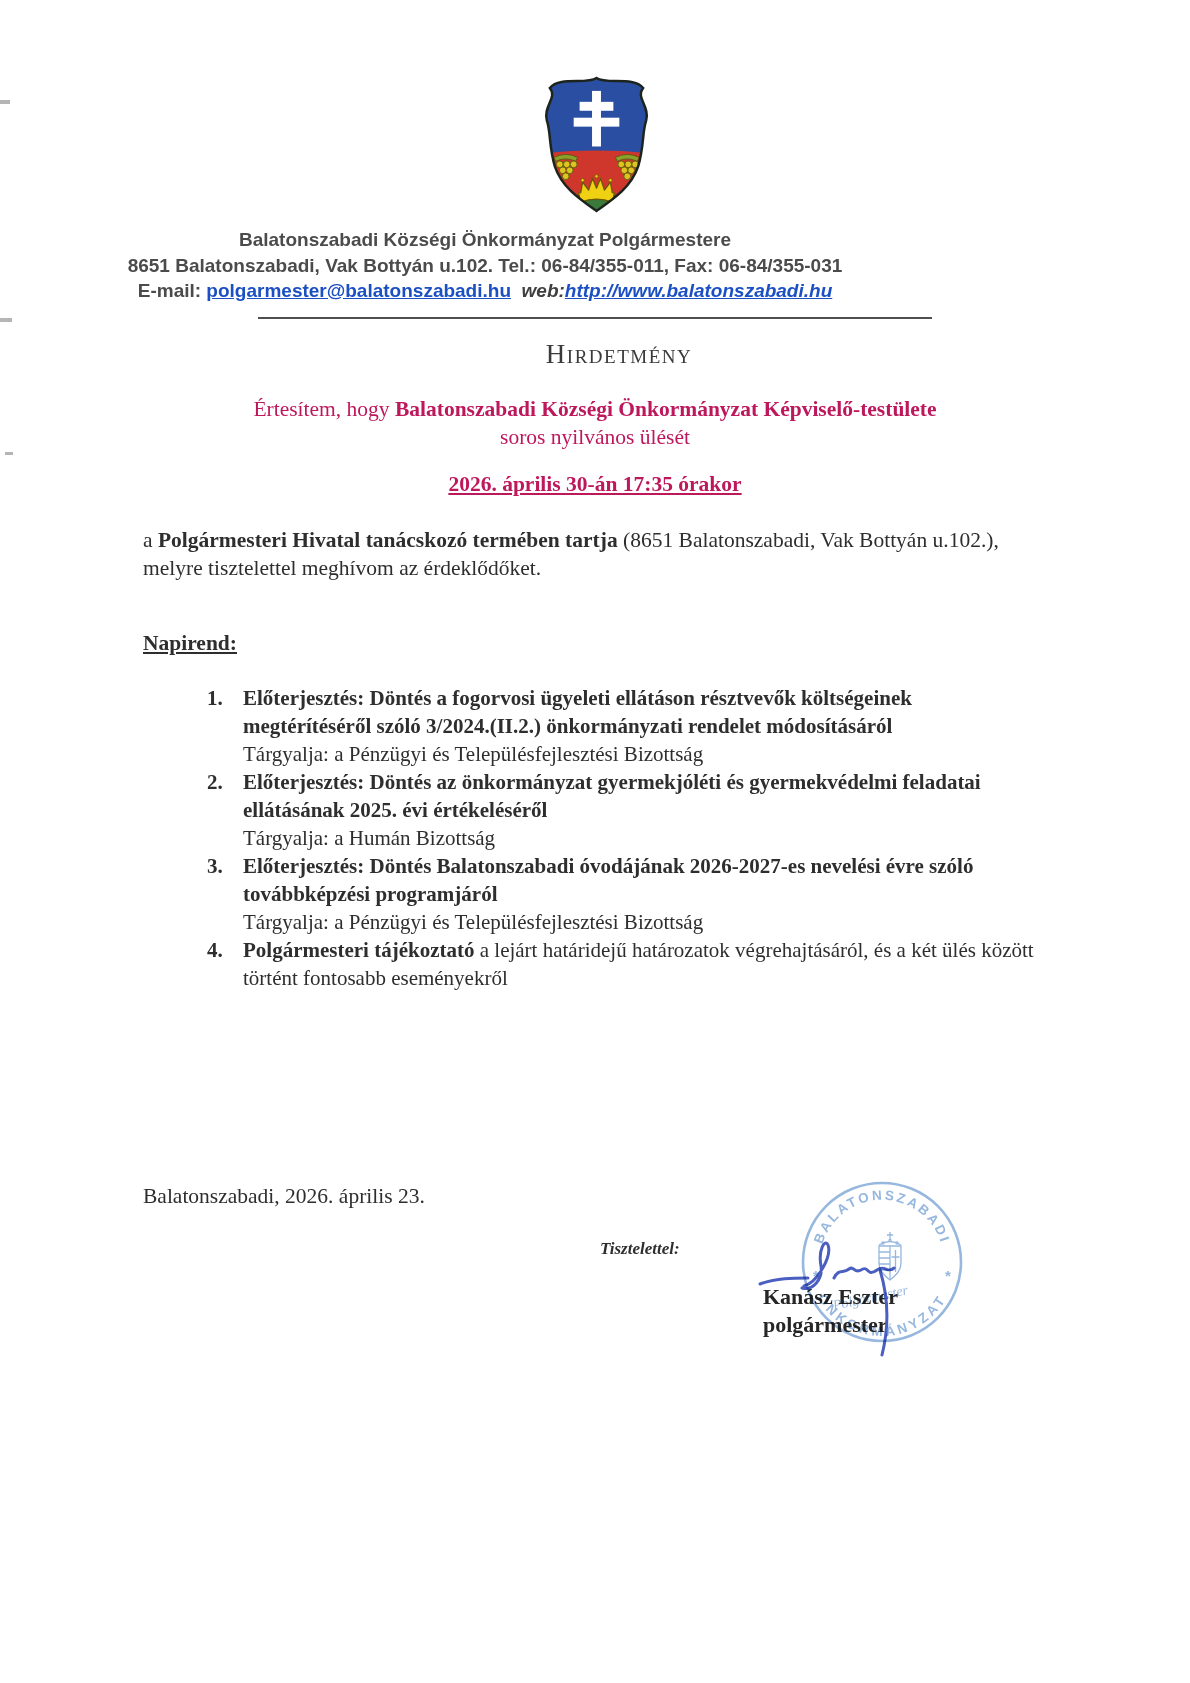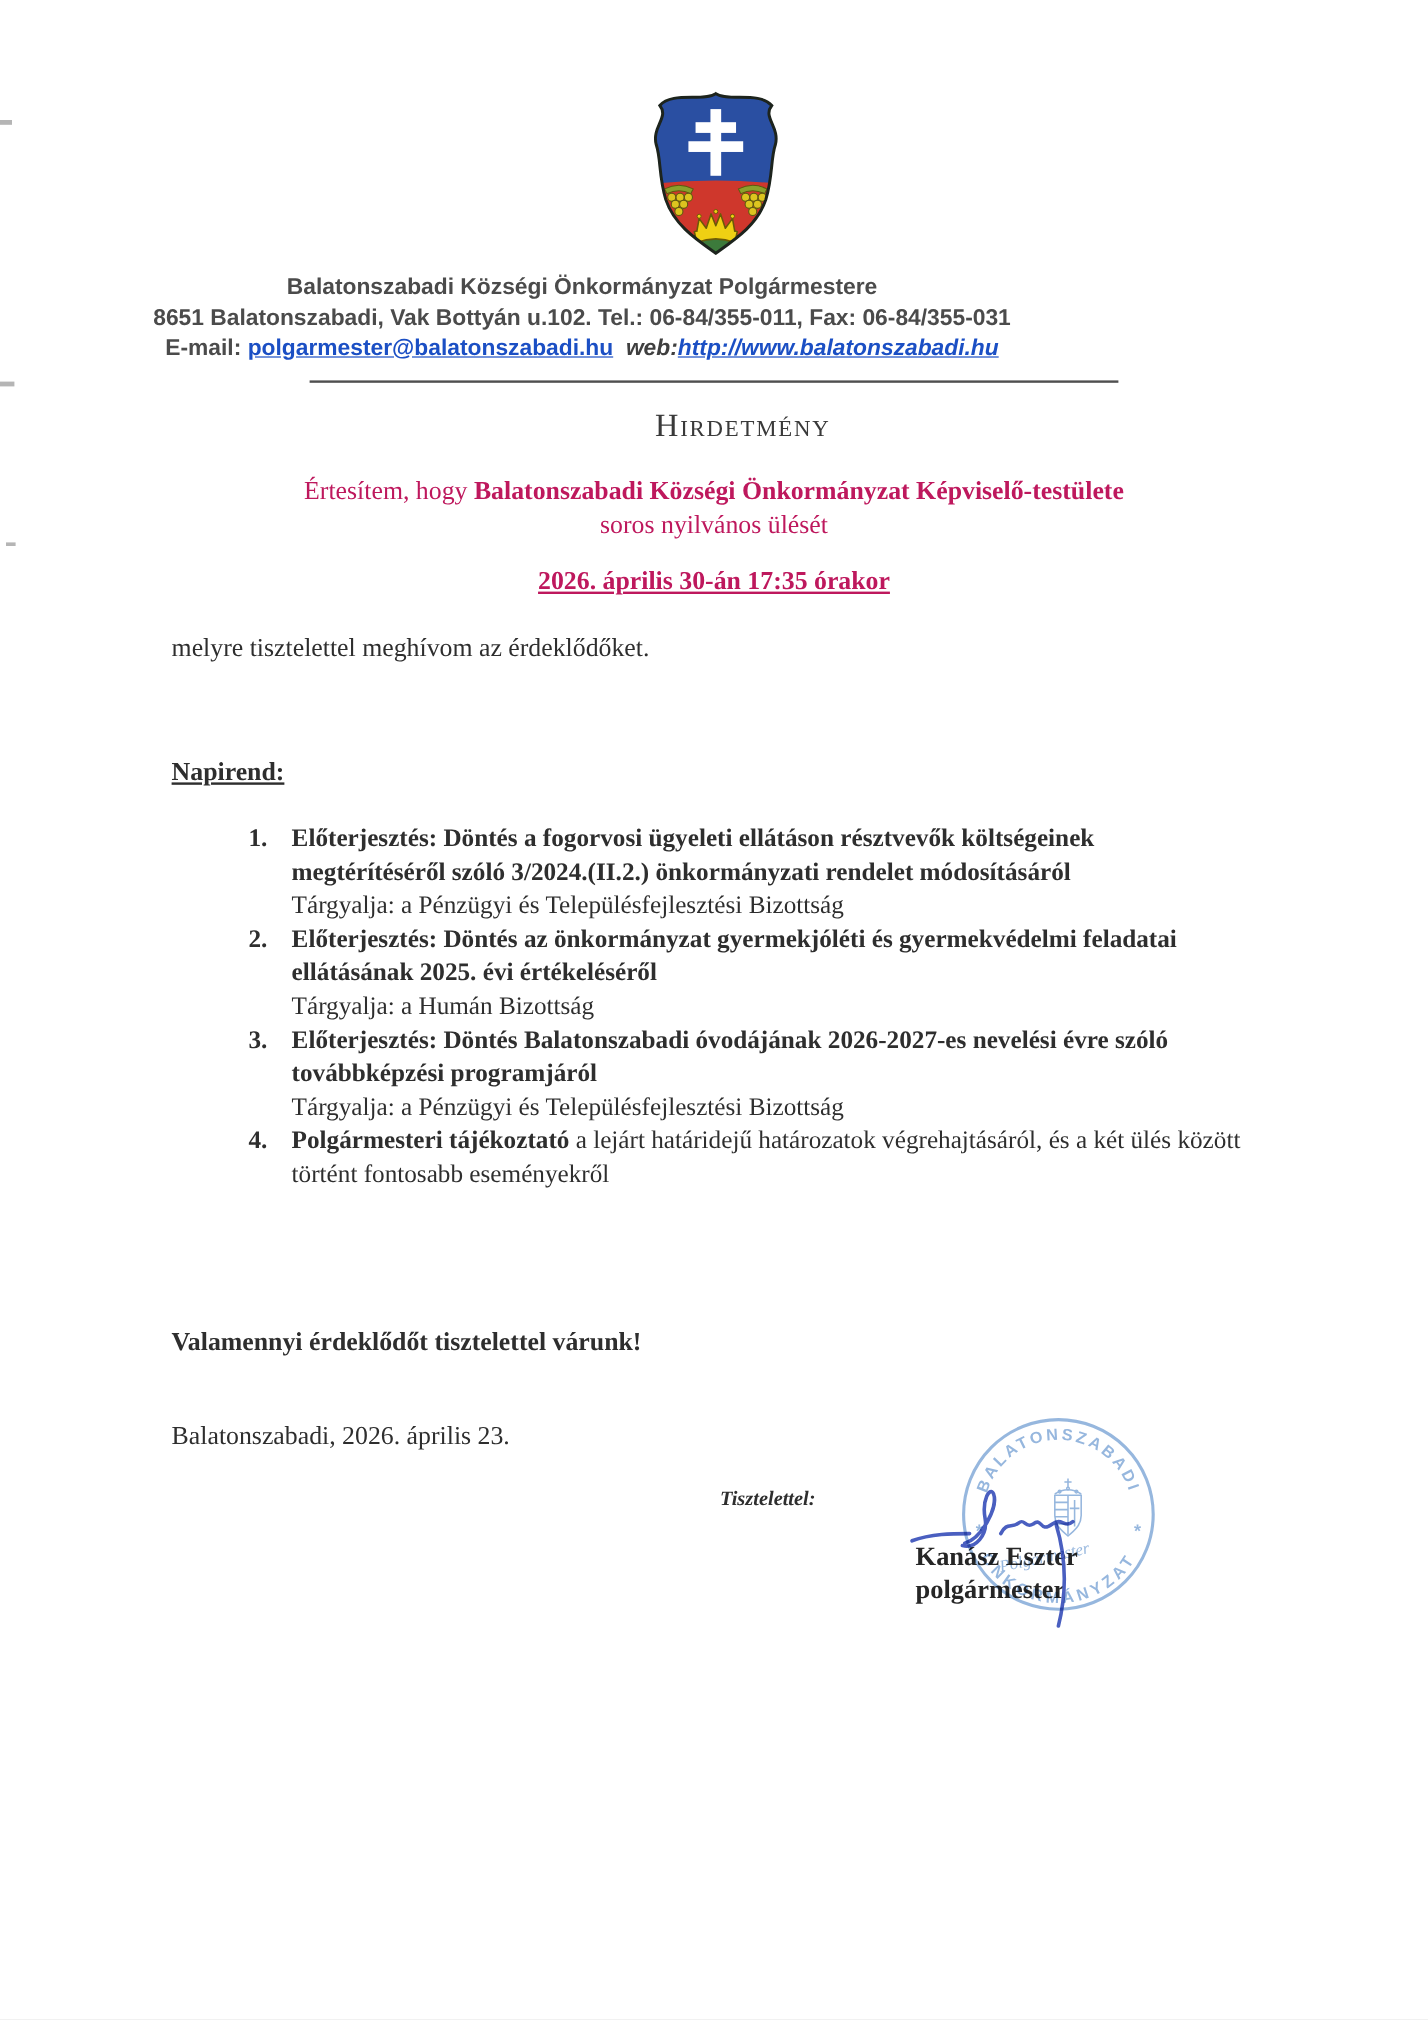--- a/index.html
+++ b/index.html
@@ -138,20 +138,21 @@
   <div class="rule"></div>
 
   <div class="doc-title">Hirdetmény</div>
 
   <div class="center-line intro1"><span>Értesítem, hogy </span><span class="b">Balatonszabadi Községi Önkormányzat Képviselő-testülete</span></div>
   <div class="center-line intro2">soros nyilvános ülését</div>
 
   <div class="center-line date-line"><span>2026. április 30-án 17:35 órakor</span></div>
 
   <div class="venue">
+    <div><span>a </span><span class="b">Polgármesteri Hivatal tanácskozó termében tartja</span><span> (8651 Balatonszabadi, Vak Bottyán u.102.),</span></div>
     <div>melyre tisztelettel meghívom az érdeklődőket.</div>
   </div>
 
   <div class="napirend"><span>Napirend:</span></div>
 
   <div class="agenda">
     <div class="agenda-item">
       <div class="agenda-num">1.</div>
       <div class="agenda-body"><span class="b">Előterjesztés: Döntés a fogorvosi ügyeleti ellátáson résztvevők költségeinek megtérítéséről szóló 3/2024.(II.2.) önkormányzati rendelet módosításáról</span><span></span>
         <div class="handler">Tárgyalja: a Pénzügyi és Településfejlesztési Bizottság</div>
@@ -170,21 +171,20 @@
       </div>
     </div>
     <div class="agenda-item">
       <div class="agenda-num">4.</div>
       <div class="agenda-body"><span class="b">Polgármesteri tájékoztató</span><span> a lejárt határidejű határozatok végrehajtásáról, és a két ülés között történt fontosabb eseményekről</span>
         
       </div>
     </div>
   </div>
 
-  <div class="welcome">Valamennyi érdeklődőt tisztelettel várunk!</div>
   <div class="dateline">Balatonszabadi, 2026. április 23.</div>
   <div class="salutation">Tisztelettel:</div>
 
   <div class="signer">
     <div>Kanász Eszter</div>
     <div>polgármester</div>
   </div>
 
   <svg class="signature-svg" viewBox="0 0 170 122">
     <g fill="none" stroke="#4a5fc0" stroke-width="3" stroke-linecap="round">

